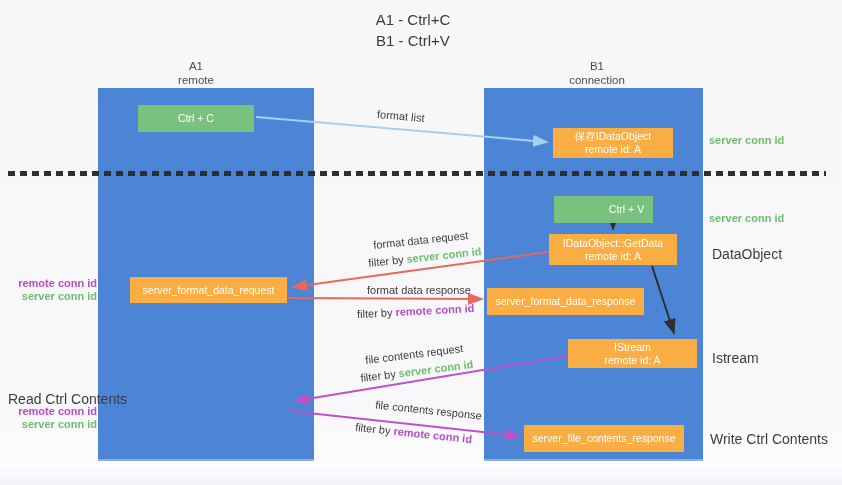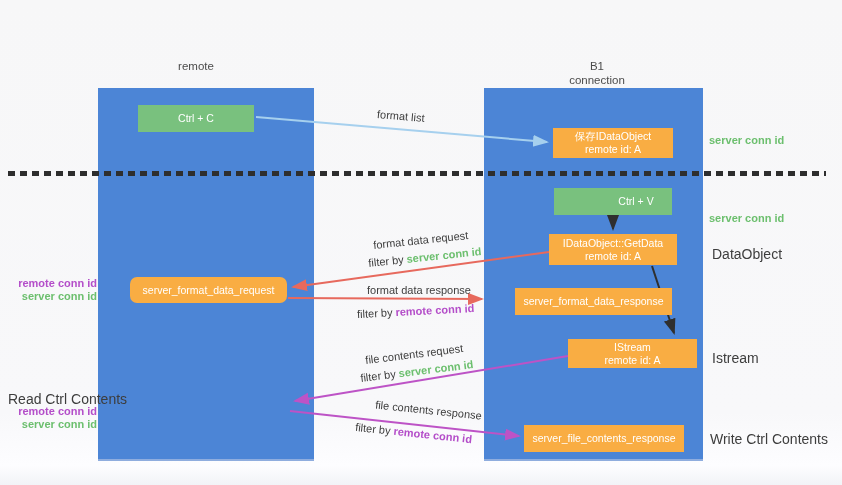--- a/index.html
+++ b/index.html
@@ -41,22 +41,27 @@
   .stroke-lblue{stroke:#a6d0ee;stroke-width:2;}
   .stroke-black{stroke:#2f2f2f;stroke-width:2;}
   .stroke-red{stroke:#e7695d;stroke-width:2;}
   .stroke-mag{stroke:#bd53c6;stroke-width:2;}
 </style>
 </head>
 <body>
 
 <div class="canvas">
 
+  <div class="title">
+    <div>A1 - Ctrl+C</div>
+    <div>B1 - Ctrl+V</div>
+  </div>
 
   <div class="lane-header hdr-left">
+    <div>A1</div>
     <div>remote</div>
   </div>
   <div class="lane-header hdr-right">
     <div>B1</div>
     <div>connection</div>
   </div>
 
   <div class="lane lane-left"></div>
   <div class="lane lane-right"></div>
 
@@ -82,36 +87,36 @@
     <line class="stroke-red" x1="288" y1="298" x2="482" y2="299" marker-end="url(#ah-red)"></line>
     <line class="stroke-mag" x1="568" y1="356" x2="295" y2="401" marker-end="url(#ah-mag)"></line>
     <line class="stroke-mag" x1="290" y1="411" x2="519" y2="436" marker-end="url(#ah-mag)"></line>
   </svg>
 
   <div class="dotted-line"></div>
 
   <div class="node node-green" style="left:138px;top:105px;width:116px;height:27px;">
     <span>Ctrl + C</span>
   </div>
-  <div class="node node-orange" style="left:130px;top:277px;width:157px;height:26px;border-radius:7px;">
+  <div class="node node-orange" style="left:130px;top:277px;width:157px;height:26px;">
     <span>server_format_data_request</span>
   </div>
 
   <div class="node node-orange" style="left:553px;top:128px;width:120px;height:30px;">
     <span>保存IDataObject</span>
     <span>remote id: A</span>
   </div>
-  <div class="node node-green" style="left:554px;top:188px;width:118px;height:27px;padding-left:46px;">
+  <div class="node node-green" style="left:554px;top:196px;width:99px;height:27px;padding-left:46px;">
     <span>Ctrl + V</span>
   </div>
   <div class="node node-orange" style="left:549px;top:234px;width:128px;height:31px;">
     <span>IDataObject::GetData</span>
     <span>remote id: A</span>
   </div>
-  <div class="node node-orange" style="left:487px;top:288px;width:157px;height:27px;margin-left:28px;">
+  <div class="node node-orange" style="left:487px;top:288px;width:157px;height:27px;">
     <span>server_format_data_response</span>
   </div>
   <div class="node node-orange" style="left:568px;top:339px;width:129px;height:29px;">
     <span>IStream</span>
     <span>remote id: A</span>
   </div>
   <div class="node node-orange" style="left:524px;top:425px;width:160px;height:27px;">
     <span>server_file_contents_response</span>
   </div>
 

